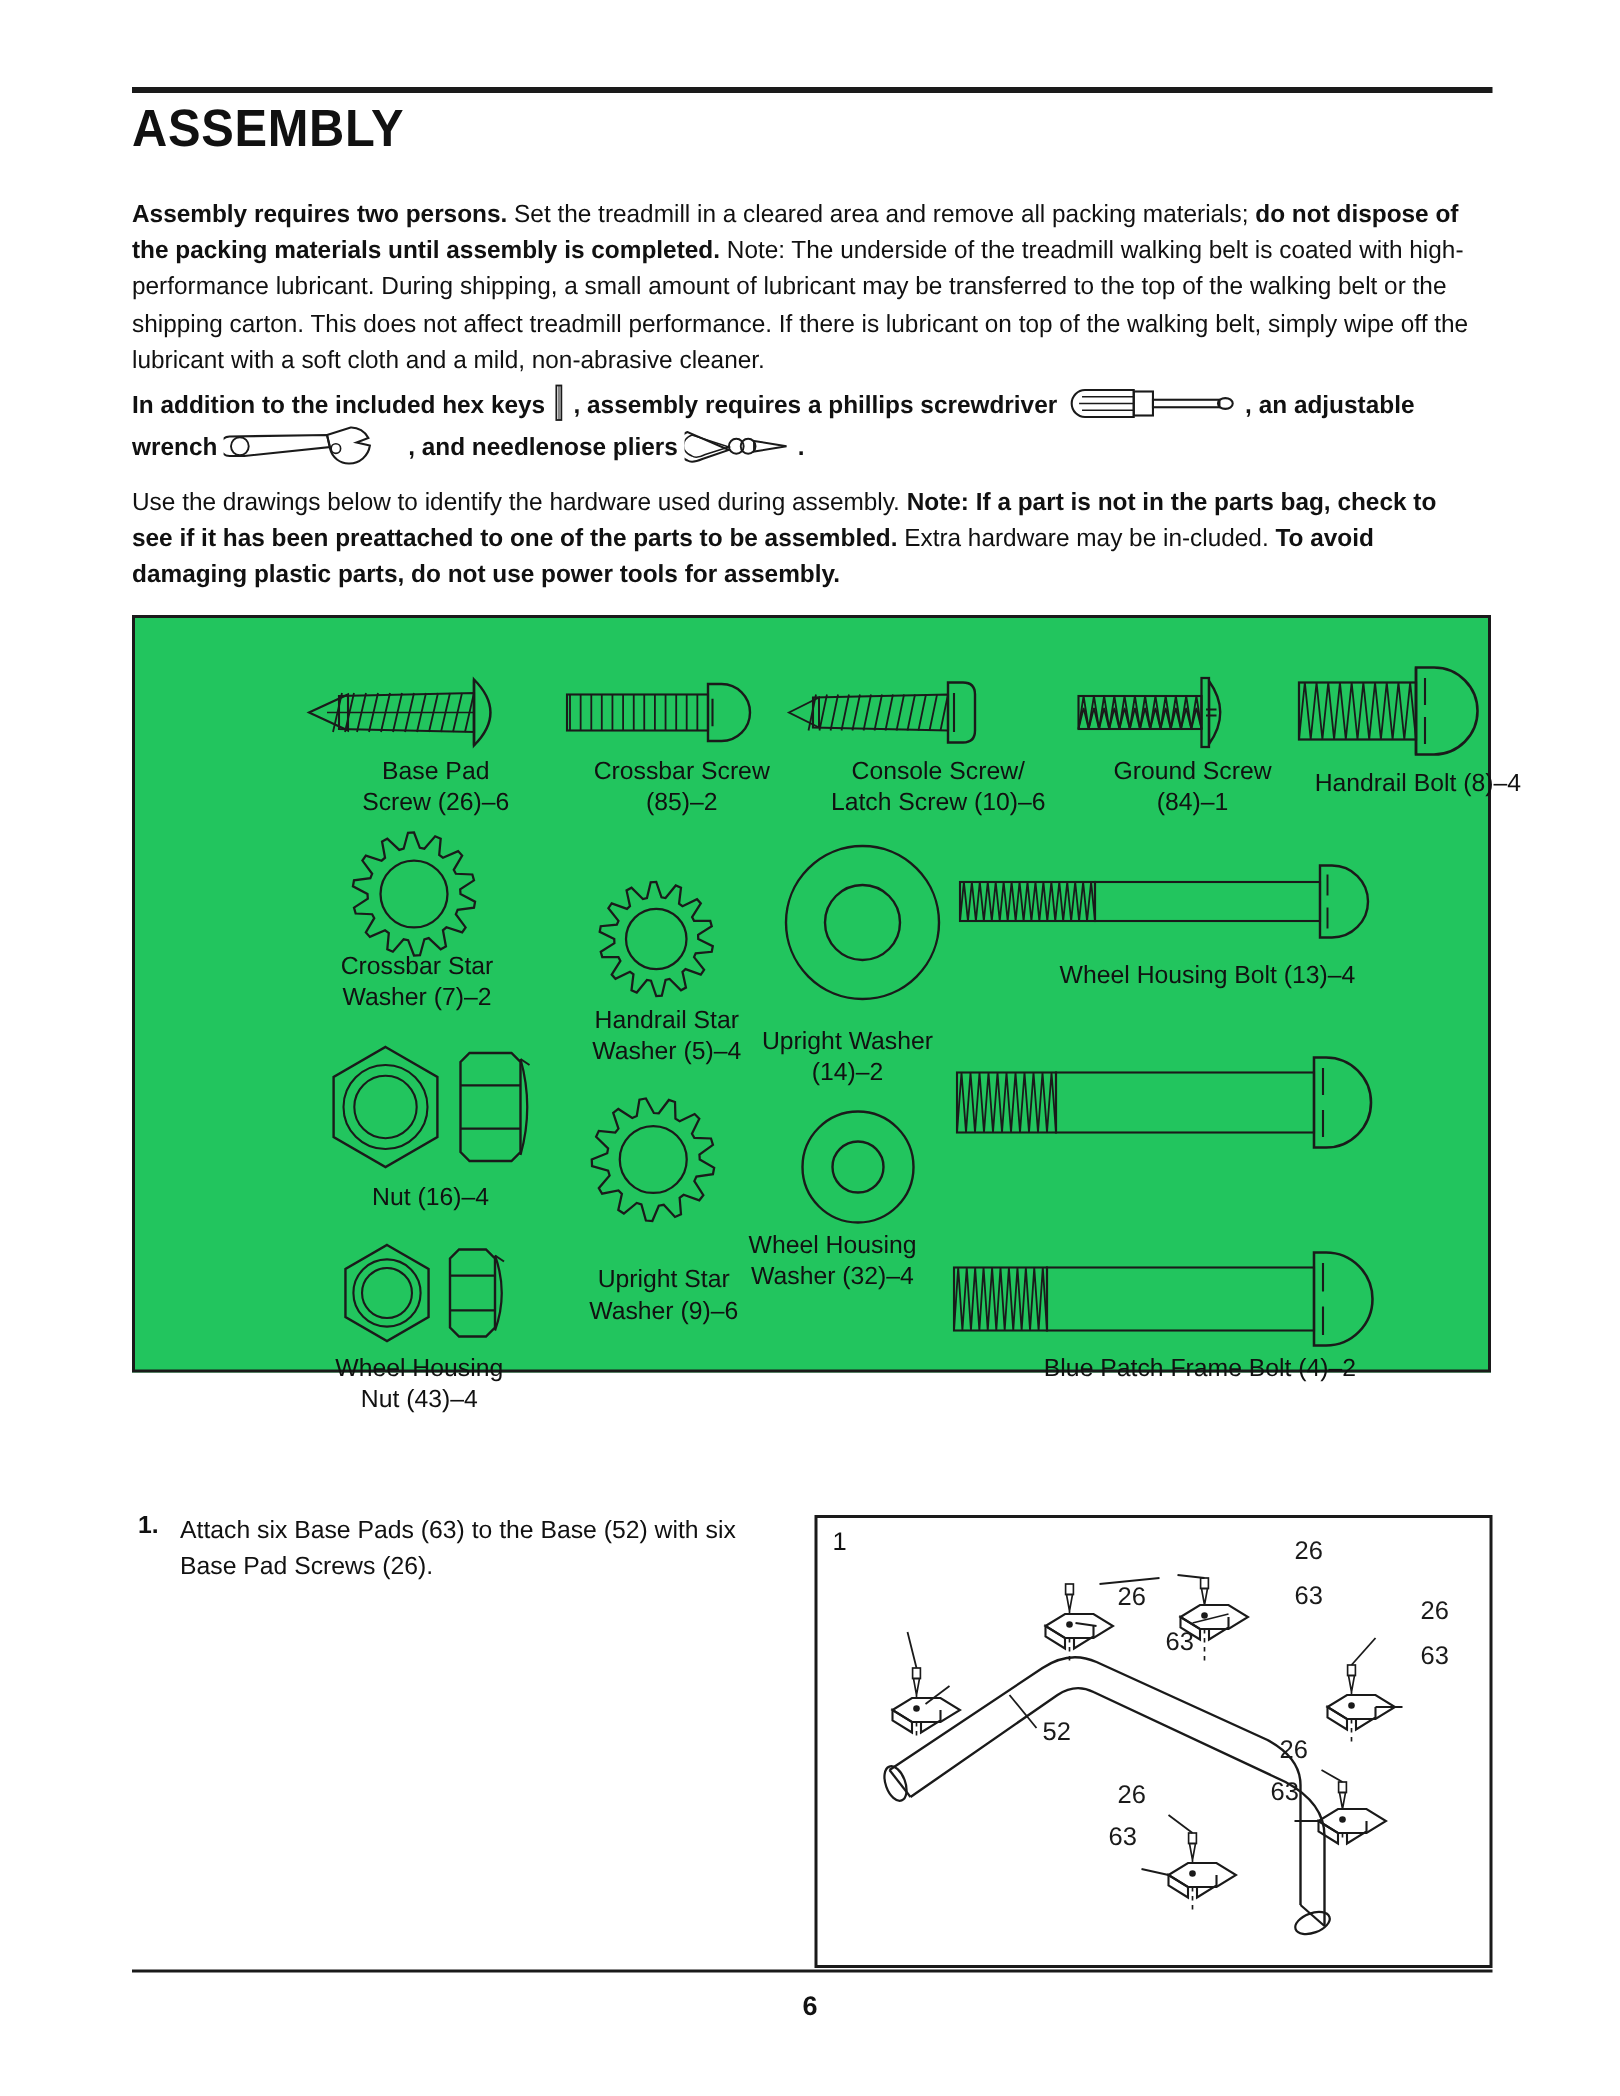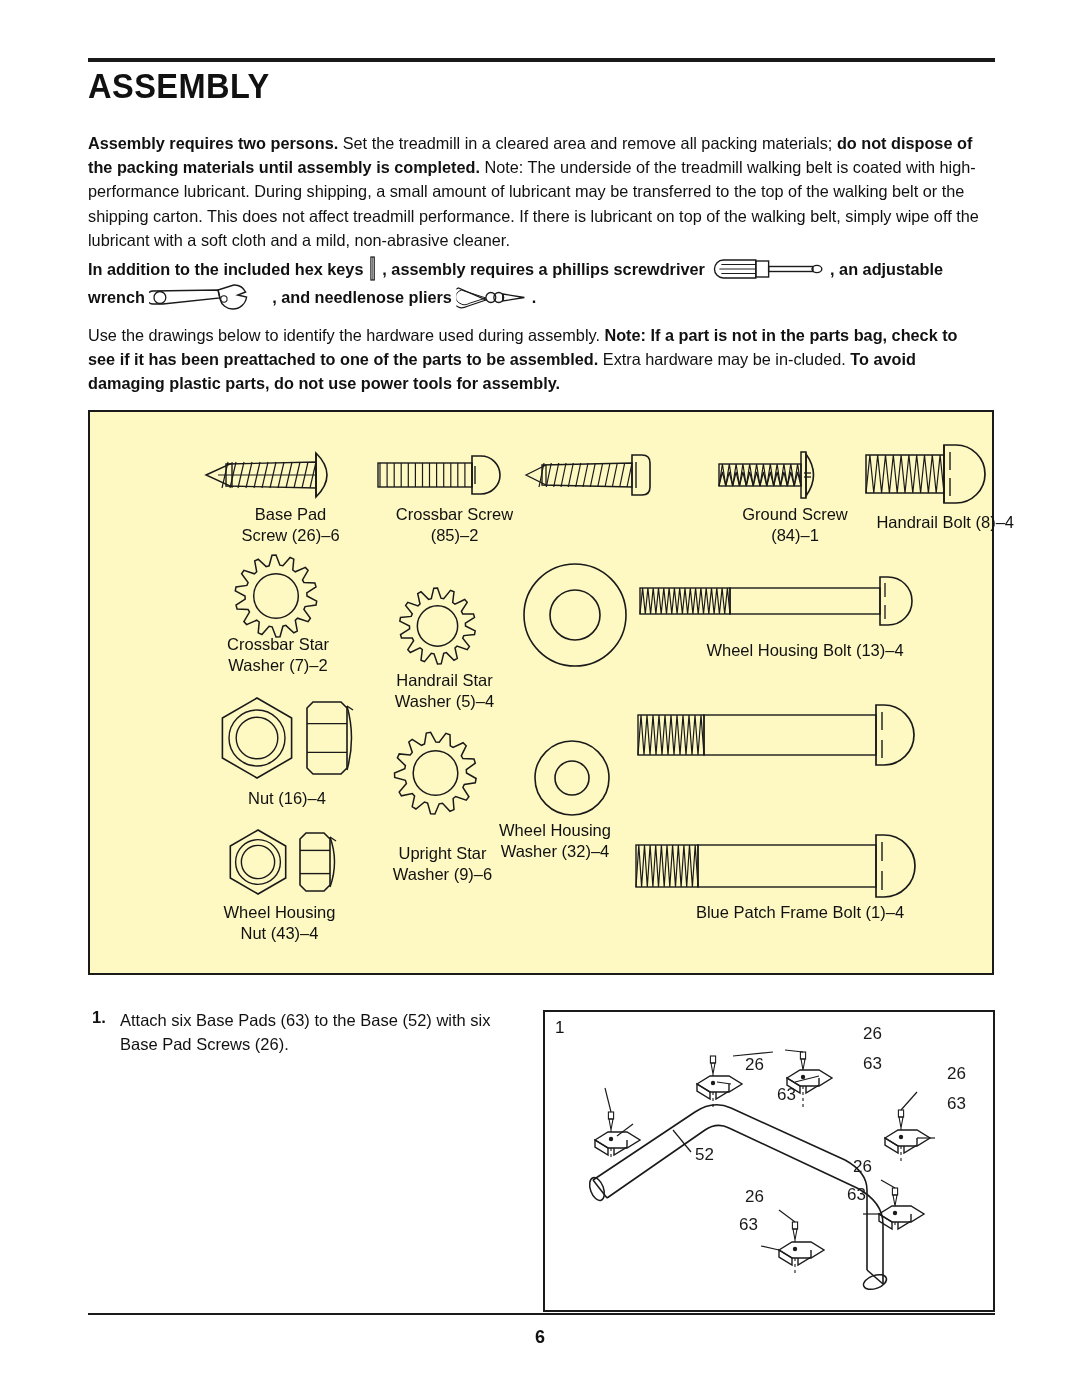--- a/index.html
+++ b/index.html
@@ -28,22 +28,22 @@
   }
   .para b{font-weight:bold;}
   #p1{top:131px;}
   #p2{top:256px;}
   #p3{top:323px;}
 
   .inline-ico{display:inline-block;vertical-align:middle;position:relative;}
 
   
   .hwbox{
-    position:absolute;left:88px;top:410px;width:906px;height:565px;
-    border:2px solid #1a1a1a;box-sizing:border-box;background:#fef9c3;
+    position:absolute;left:88px;top:410px;width:906px;height:505px;
+    border:2px solid #1a1a1a;box-sizing:border-box;background:#22c55e;
   }
   .part{position:absolute;text-align:center;}
   .part .cap{font-size:16.5px;line-height:21px;white-space:pre-line;}
 
   
   .stepnum{
     position:absolute;left:92px;top:1008px;font-size:16.5px;font-weight:bold;
   }
   .steptxt{
     position:absolute;left:120px;top:1008px;width:390px;
@@ -168,20 +168,24 @@
           <path class="ln" d="M75.3 23 L70.3 47" stroke-width="1.2"></path>
           <path class="ln" d="M82.7 23 L77.7 47" stroke-width="1.2"></path>
           <path class="ln" d="M90.0 23 L85.0 47" stroke-width="1.2"></path>
           <path class="ln" d="M97.3 23 L92.3 47" stroke-width="1.2"></path>
           <path class="ln" d="M104.7 23 L99.7 47" stroke-width="1.2"></path>
           <path class="ln" d="M112.0 23 L107.0 47" stroke-width="1.2"></path>
       <path class="ln" d="M112 15 h10 q8 0 8 8 v24 q0 8 -8 8 h-10 z" stroke-width="1.6" fill="#fff"></path>
       <line class="ln" x1="116" y1="22" x2="116" y2="48" stroke-width="1.4"></line>
         </svg>
       </div>
+      <div class="part" style="left: 428px; top: 92px; width: 215px;">
+        <div class="cap">Console Screw/
+Latch Screw (10)–6</div>
+      </div>
       <div class="part" style="left: 615px; top: 28px; width: 150px;">
         <svg width="150" height="70" viewBox="0 0 150 70">
       <rect class="ln" x="14" y="24" width="82" height="22" stroke-width="1.4" fill="#fff"></rect>
       <path class="ln" d="M14 46 L17.4 24 L20.8 46 L24.3 24 L27.7 46 L31.1 24 L34.5 46 L37.9 24 L41.3 46 L44.7 24 L48.2 46 L51.6 24 L55.0 46 L58.4 24 L61.8 46 L65.3 24 L68.7 46 L72.1 24 L75.5 46 L78.9 24 L82.3 46 L85.8 24 L89.2 46 L92.6 24 L96.0 46" stroke-width="1.2"></path>
       <path class="ln" d="M14 46 L17.4 32 L20.8 46 L24.3 32 L27.7 46 L31.1 32 L34.5 46 L37.9 32 L41.3 46 L44.7 32 L48.2 46 L51.6 32 L55.0 46 L58.4 32 L61.8 46 L65.3 32 L68.7 46 L72.1 32 L75.5 46 L78.9 32 L82.3 46 L85.8 32 L89.2 46 L92.6 32 L96.0 46" stroke-width="1.2"></path>
       <rect class="ln" x="96" y="12" width="5" height="46" stroke-width="1.5" fill="#fff"></rect>
       <path class="ln" d="M101 14 q15 21 0 42 z" stroke-width="1.6" fill="#fff"></path>
       <line class="ln" x1="99" y1="33" x2="106" y2="33" stroke-width="1.3"></line>
       <line class="ln" x1="99" y1="37" x2="106" y2="37" stroke-width="1.3"></line>
         </svg>
@@ -221,20 +225,24 @@
       </div>
       <div class="part" style="left: 282px; top: 258px; width: 145px;">
         <div class="cap">Handrail Star
 Washer (5)–4</div>
       </div>
       <div class="part" style="left: 425px; top: 148px; width: 120px;">
         <svg width="120" height="110" viewBox="0 0 120 110">
       <circle class="ln" cx="60" cy="55" r="51" stroke-width="1.6" fill="#fff"></circle>
       <circle class="ln" cx="60" cy="55" r="25" stroke-width="1.6" fill="#fff"></circle>
         </svg>
+      </div>
+      <div class="part" style="left: 400px; top: 272px; width: 150px;">
+        <div class="cap">Upright Washer
+(14)–2</div>
       </div>
       <div class="part" style="left: 540px; top: 158px; width: 310px;">
         <svg width="310" height="62" viewBox="0 0 310 62">
       <rect class="ln" x="10" y="18" width="90" height="26" stroke-width="1.4" fill="#fff"></rect>
       <path class="ln" d="M10 44 L12.6 18 L15.3 44 L17.9 18 L20.6 44 L23.2 18 L25.9 44 L28.5 18 L31.2 44 L33.8 18 L36.5 44 L39.1 18 L41.8 44 L44.4 18 L47.1 44 L49.7 18 L52.4 44 L55.0 18 L57.6 44 L60.3 18 L62.9 44 L65.6 18 L68.2 44 L70.9 18 L73.5 44 L76.2 18 L78.8 44 L81.5 18 L84.1 44 L86.8 18 L89.4 44 L92.1 18 L94.7 44 L97.4 18 L100.0 44" stroke-width="1.2"></path>
       <rect class="ln" x="100" y="18" width="150" height="26" stroke-width="1.4" fill="#fff"></rect>
       <path class="ln" d="M250 7 h8 a24 24 0 0 1 0 48 h-8 z" stroke-width="1.6" fill="#fff"></path>
       <line class="ln" x1="255" y1="13" x2="255" y2="27" stroke-width="1.3"></line>
       <line class="ln" x1="255" y1="35" x2="255" y2="49" stroke-width="1.3"></line>
         </svg>
@@ -307,21 +315,21 @@
         <svg width="310" height="72" viewBox="0 0 310 72">
       <rect class="ln" x="6" y="15" width="62" height="42" stroke-width="1.4" fill="#fff"></rect>
       <path class="ln" d="M6 57 L8.8 15 L11.6 57 L14.5 15 L17.3 57 L20.1 15 L22.9 57 L25.7 15 L28.5 57 L31.4 15 L34.2 57 L37.0 15 L39.8 57 L42.6 15 L45.5 57 L48.3 15 L51.1 57 L53.9 15 L56.7 57 L59.5 15 L62.4 57 L65.2 15 L68.0 57" stroke-width="1.2"></path>
       <rect class="ln" x="68" y="15" width="178" height="42" stroke-width="1.4" fill="#fff"></rect>
       <path class="ln" d="M246 5 h8 a31 31 0 0 1 0 62 h-8 z" stroke-width="1.7" fill="#fff"></path>
       <line class="ln" x1="252" y1="12" x2="252" y2="31" stroke-width="1.4"></line>
       <line class="ln" x1="252" y1="41" x2="252" y2="60" stroke-width="1.4"></line>
         </svg>
       </div>
       <div class="part" style="left: 540px; top: 490px; width: 340px;">
-        <div class="cap">Blue Patch Frame Bolt (1)–4</div>
+        <div class="cap">Blue Patch Frame Bolt (4)–2</div>
       </div>
     </div>
 
   <div class="stepnum">1.</div>
   <div class="steptxt">
     <p>Attach six Base Pads (63) to the Base (52) with six Base Pad Screws (26).</p>
   </div>
 
   <div class="diagbox">
     <div class="diaglabel">1</div>

